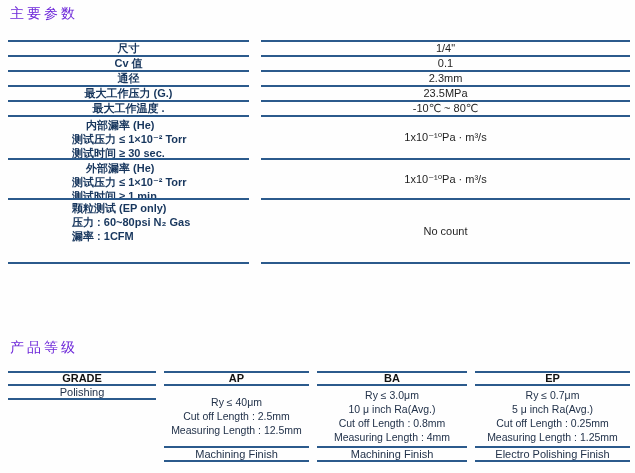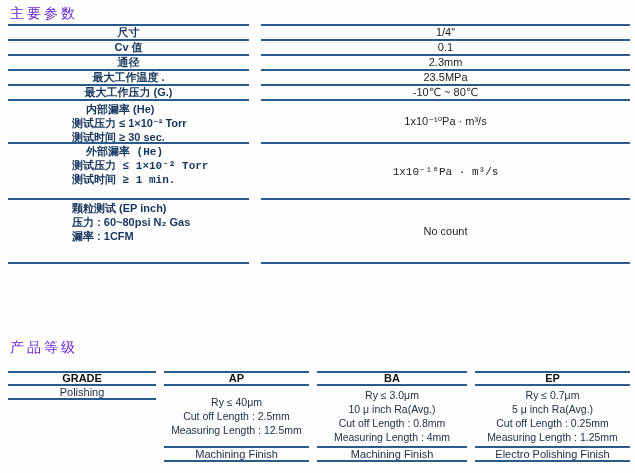--- a/index.html
+++ b/index.html
@@ -15,31 +15,31 @@
     left: 10px;
     color: #6d28d9;
     font-size: 14px;
     letter-spacing: 3px;
     font-weight: 400;
   }
   #t1-title { top: 5px; }
   #t2-title { top: 339px; }
 
   .tbl { position: absolute; left: 8px; width: 622px; display: flex; }
-  #table1 { top: 24px; gap: 12px; }
+  #table1 { top: 40px; gap: 12px; }
   #table2 { top: 371px; gap: 8px; }
 
   .col { border-top: 2px solid #2b5a8c; }
   .t1left  { width: 243px; }
   .t1right { width: 372px; }
 
   .row { border-bottom: 2px solid #2b5a8c; overflow: hidden; }
   .h1 { height: 15px; }
   .h6 { height: 43px; }
-  .h7 { height: 56px; font-family: Liberation Mono, monospace; }
+  .h7 { height: 40px; }
   .h8 { height: 64px; }
 
   .lbl { color: #17365d; font-weight: bold; font-size: 11px; }
   .val { color: #1f1f1f; font-size: 11px; }
   .c   { text-align: center; line-height: 13px; }
 
   .ml { padding: 1px 0 0 64px; line-height: 14px; text-align: left; }
   .ml .ind14 { padding-left: 14px; }
   .ml .ind20 { padding-left: 20px; }
 
@@ -70,34 +70,34 @@
 </head>
 <body>
 
 <div class="section-title" id="t1-title">主要参数</div>
 
 <div class="tbl" id="table1">
   <div class="col t1left">
     <div class="row h1 c lbl">尺寸</div>
     <div class="row h1 c lbl">Cv 值</div>
     <div class="row h1 c lbl">通径</div>
+    <div class="row h1 c lbl">最大工作压力 (G.)</div>
     <div class="row h1 c lbl">最大工作温度 .</div>
-    <div class="row h1 c lbl">最大工作压力 (G.)</div>
     <div class="row h6 ml lbl">
       <div class="ind14">内部漏率 (He)</div>
       <div>测试压力 ≤ 1×10⁻² Torr</div>
       <div>测试时间 ≥ 30 sec.</div>
     </div>
     <div class="row h7 ml lbl">
       <div class="ind14">外部漏率 (He)</div>
       <div>测试压力 ≤ 1×10⁻² Torr</div>
       <div>测试时间 ≥ 1 min.</div>
     </div>
     <div class="row h8 ml lbl">
-      <div>颗粒测试 (EP inch)</div>
+      <div>颗粒测试 (EP only)</div>
       <div>压力 : 60~80psi N₂ Gas</div>
       <div>漏率 : 1CFM</div>
     </div>
   </div>
   <div class="col t1right">
     <div class="row h1 c val">1/4"</div>
     <div class="row h1 c val">0.1</div>
     <div class="row h1 c val">2.3mm</div>
     <div class="row h1 c val">23.5MPa</div>
     <div class="row h1 c val">-10℃ ~ 80℃</div>

